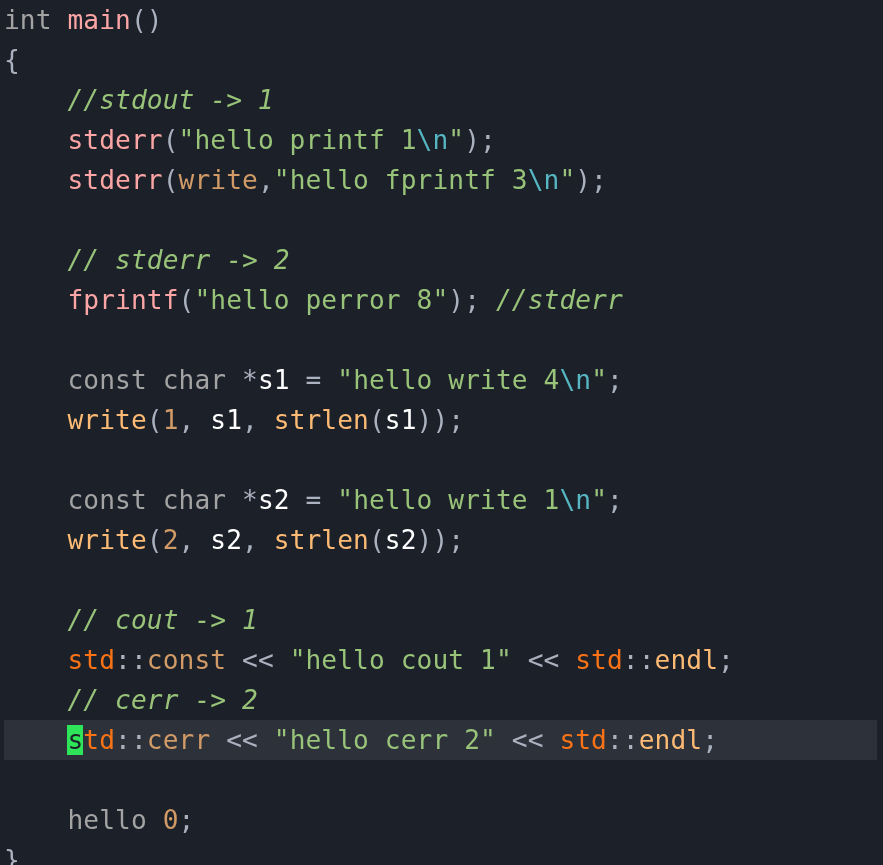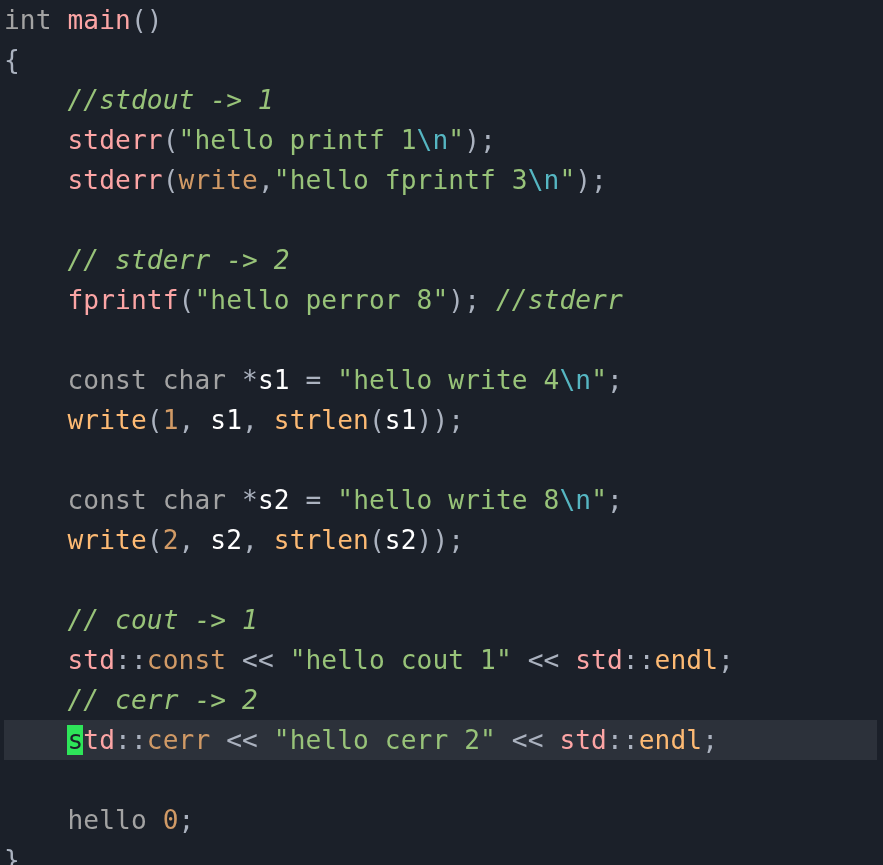--- a/index.html
+++ b/index.html
@@ -13,21 +13,21 @@
     letter-spacing:0.1px;
   }
   .kw{color:#a3a3a3}            
   .fn{color:#fca5a5}            
   .fn2{color:#fdba74}           
   .cm{color:#98C379;font-style:italic} 
   .str{color:#98C379}           
   .esc{color:#56B6C2}           
   .var{color:#ffffff}           
   .varw{color:#D19A66}          
-  .ns{color:#fca5a5}            
+  .ns{color:#f97316}            
   .num{color:#D19A66}
   .op{color:#ABB2BF}
   .pun{color:#ABB2BF}
   .brace{color:#ABB2BF}
   .hl-line{background:#2C313A;display:inline-block;width:100%}
   .cursor{background:#2EE559;color:#1B2029}
 </style>
 </head>
 <body>
 
@@ -36,21 +36,21 @@
 <span>    <span class="cm">//stdout -&gt; 1</span></span>
 <span>    <span class="fn">stderr</span><span class="pun">(</span><span class="str">"</span><span class="str">hello printf 1</span><span class="esc">\n</span><span class="str">"</span><span class="pun">);</span></span>
 <span>    <span class="fn">stderr</span><span class="pun">(</span><span class="varw">write</span><span class="pun">,</span><span class="str">"</span><span class="str">hello fprintf 3</span><span class="esc">\n</span><span class="str">"</span><span class="pun">);</span></span>
 <span> </span>
 <span>    <span class="cm">// stderr -&gt; 2</span></span>
 <span>    <span class="fn">fprintf</span><span class="pun">(</span><span class="str">"</span><span class="str">hello perror 8</span><span class="str">"</span><span class="pun">);</span><span> </span><span class="cm">//stderr</span></span>
 <span> </span>
 <span>    <span class="kw">const</span> <span class="kw">char</span> <span class="op">*</span><span class="var">s1</span><span class="op"> = </span><span class="str">"</span><span class="str">hello write 4</span><span class="esc">\n</span><span class="str">"</span><span class="pun">;</span></span>
 <span>    <span class="fn2">write</span><span class="pun">(</span><span class="num">1</span><span class="pun">, </span><span class="var">s1</span><span class="pun">, </span><span class="fn2">strlen</span><span class="pun">(</span><span class="var">s1</span><span class="pun">));</span></span>
 <span> </span>
-<span>    <span class="kw">const</span> <span class="kw">char</span> <span class="op">*</span><span class="var">s2</span><span class="op"> = </span><span class="str">"</span><span class="str">hello write 8</span><span class="esc">\n</span><span class="str">"</span><span class="pun">;</span></span>
+<span>    <span class="kw">const</span> <span class="kw">char</span> <span class="op">*</span><span class="var">s2</span><span class="op"> = </span><span class="str">"</span><span class="str">hello write 1</span><span class="esc">\n</span><span class="str">"</span><span class="pun">;</span></span>
 <span>    <span class="fn2">write</span><span class="pun">(</span><span class="num">2</span><span class="pun">, </span><span class="var">s2</span><span class="pun">, </span><span class="fn2">strlen</span><span class="pun">(</span><span class="var">s2</span><span class="pun">));</span></span>
 <span> </span>
 <span>    <span class="cm">// cout -&gt; 1</span></span>
 <span>    <span class="ns">std</span><span class="op">::</span><span class="varw">const</span><span class="op"> &lt;&lt; </span><span class="str">"</span><span class="str">hello cout 1</span><span class="str">"</span><span class="op"> &lt;&lt; </span><span class="ns">std</span><span class="op">::</span><span class="fn2">endl</span><span class="pun">;</span></span>
 <span>    <span class="cm">// cerr -&gt; 2</span></span>
 <span class="hl-line">    <span class="cursor">s</span><span class="ns">td</span><span class="op">::</span><span class="varw">cerr</span><span class="op"> &lt;&lt; </span><span class="str">"</span><span class="str">hello cerr 2</span><span class="str">"</span><span class="op"> &lt;&lt; </span><span class="ns">std</span><span class="op">::</span><span class="fn2">endl</span><span class="pun">;</span></span>
 <span> </span>
 <span>    <span class="kw">hello</span><span> </span><span class="num">0</span><span class="pun">;</span></span>
 <span><span class="brace">}</span></span></pre>
 

